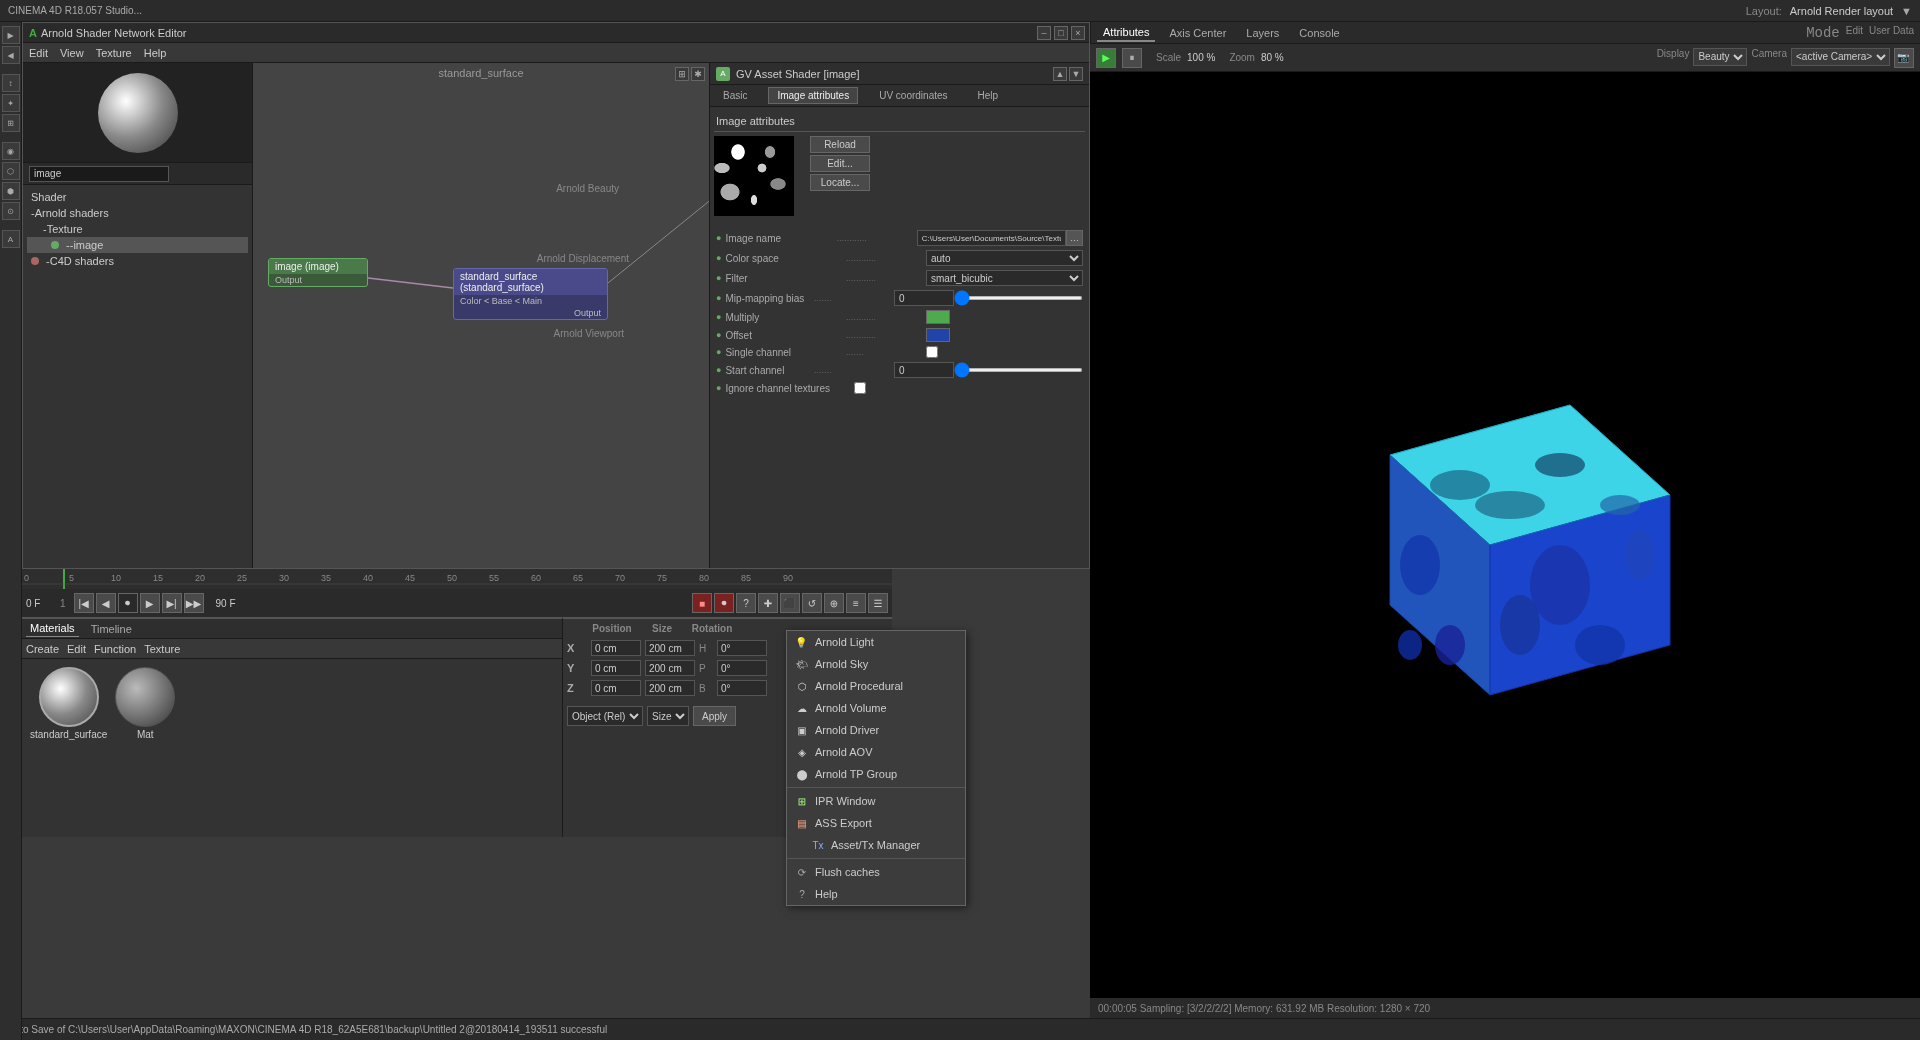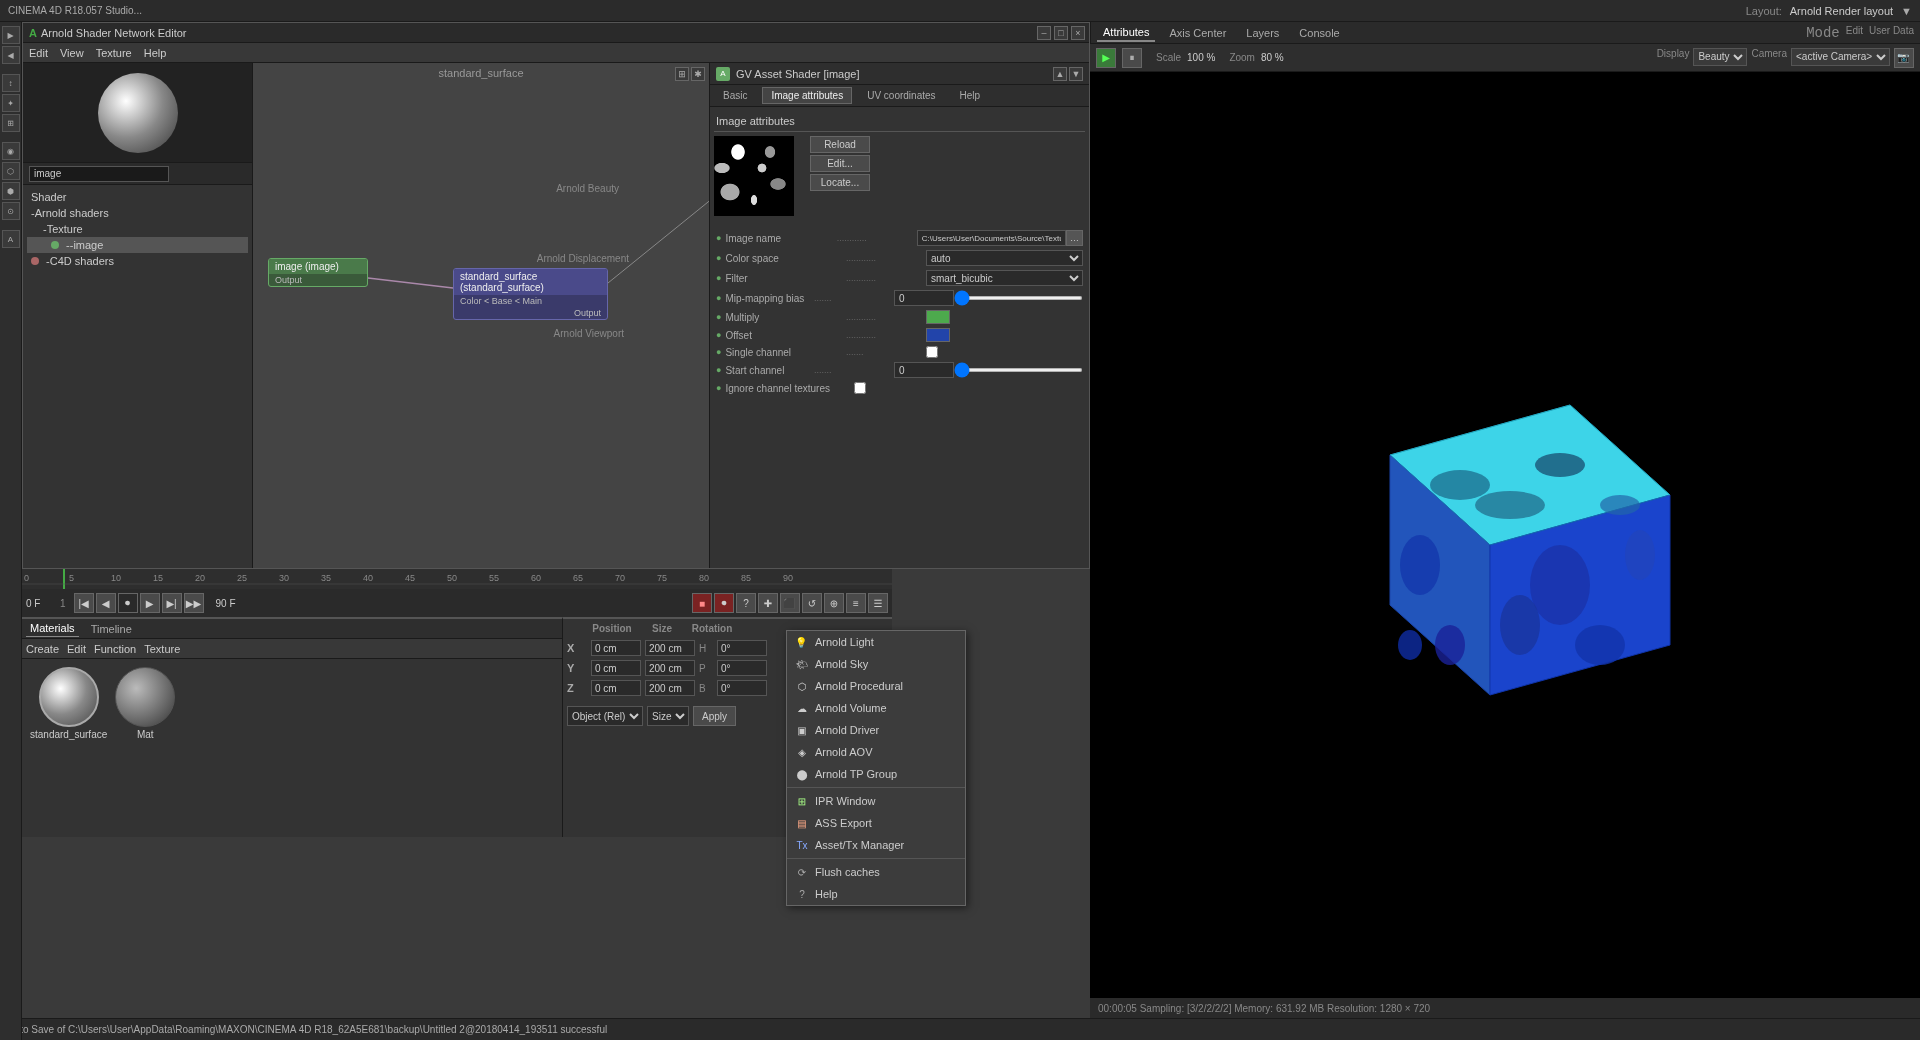--- a/index.html
+++ b/index.html
@@ -261,21 +261,21 @@
     }
     .gv-icon {
       width: 14px; height: 14px;
       background: #6a6;
       border-radius: 2px;
       display: flex; align-items: center; justify-content: center;
       font-size: 8px; color: #fff;
     }
     .gv-tabs {
       display: flex;
-      gap: 6px;
+      gap: 12px;
       padding: 2px 4px;
       background: #2e2e2e;
       border-bottom: 1px solid #1a1a1a;
     }
     .gv-tab {
       padding: 2px 8px;
       font-size: 10px;
       color: #aaa;
       cursor: pointer;
       border: 1px solid transparent;
@@ -624,21 +624,21 @@
     
 
     
     ::-webkit-scrollbar { width: 6px; height: 6px; }
     ::-webkit-scrollbar-track { background: #2a2a2a; }
     ::-webkit-scrollbar-thumb { background: #555; border-radius: 3px; }
 
     .arnold-sky-icon { color: #8af; }
     .ipr-icon { color: #af8; }
     .ass-icon { color: #fa8; }
-    .tx-icon { color: #8af; }
+    .tx-icon { color: #8af; margin-left: 16px; }
     .flush-icon { color: #aaa; }
     .help-icon { color: #aaa; }
     
     .render-status {
       position: absolute;
       bottom: 0;
       left: 0; right: 0;
       height: 20px;
       background: #2a2a2a;
       display: flex;

